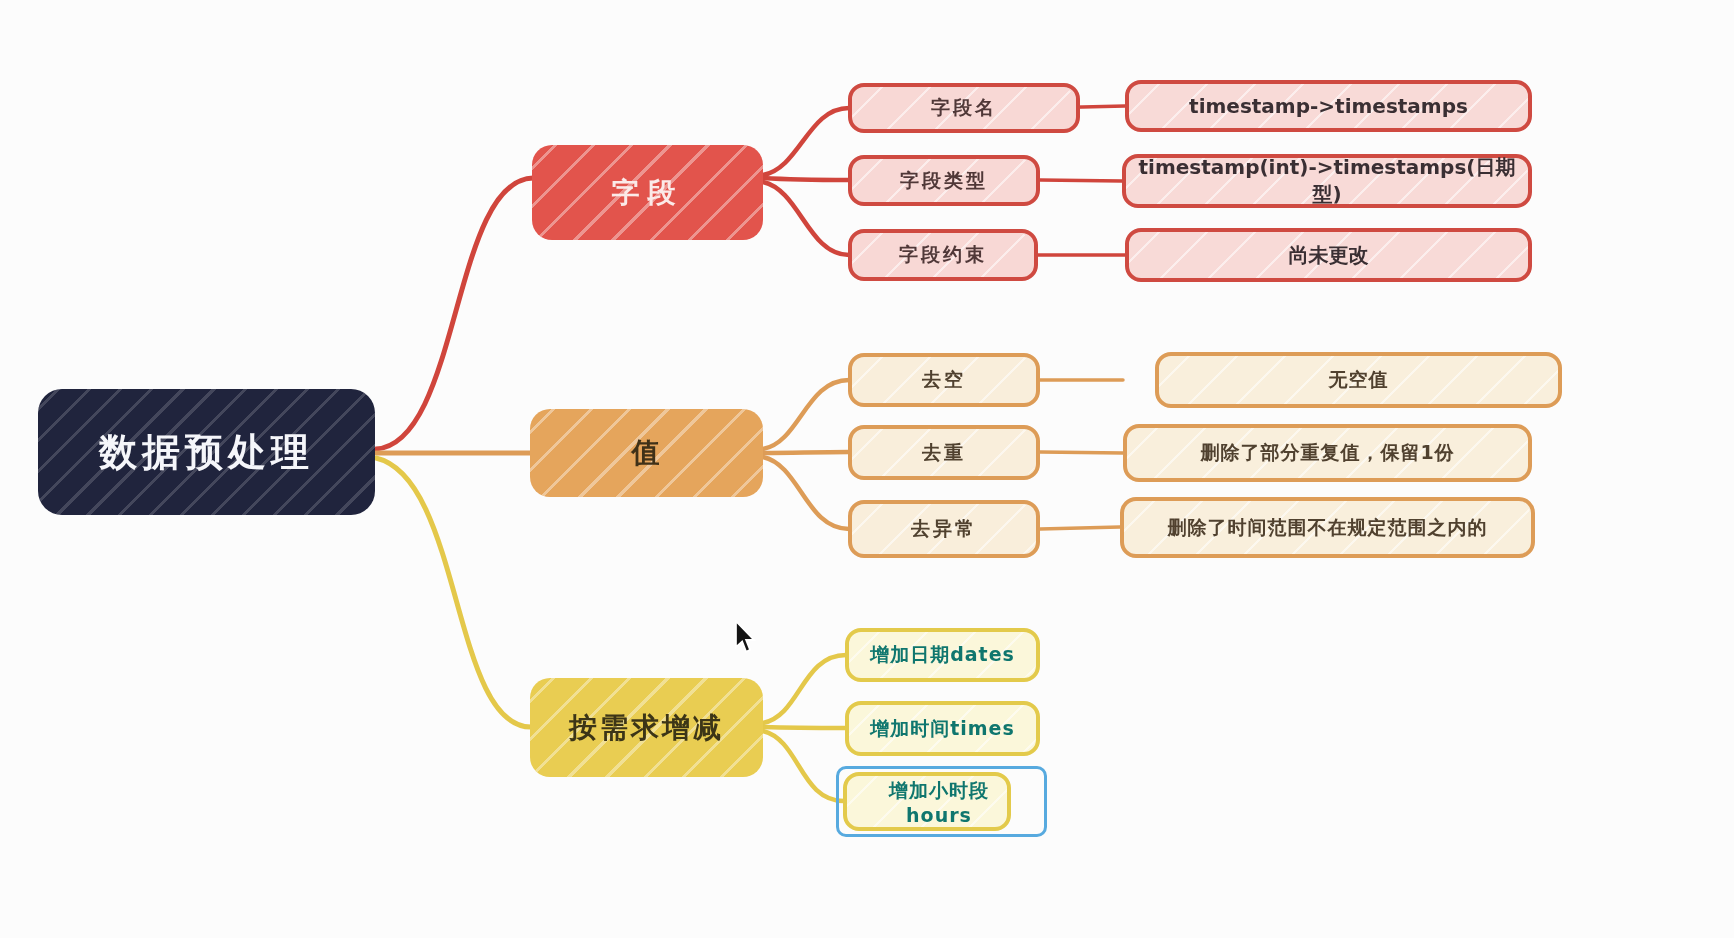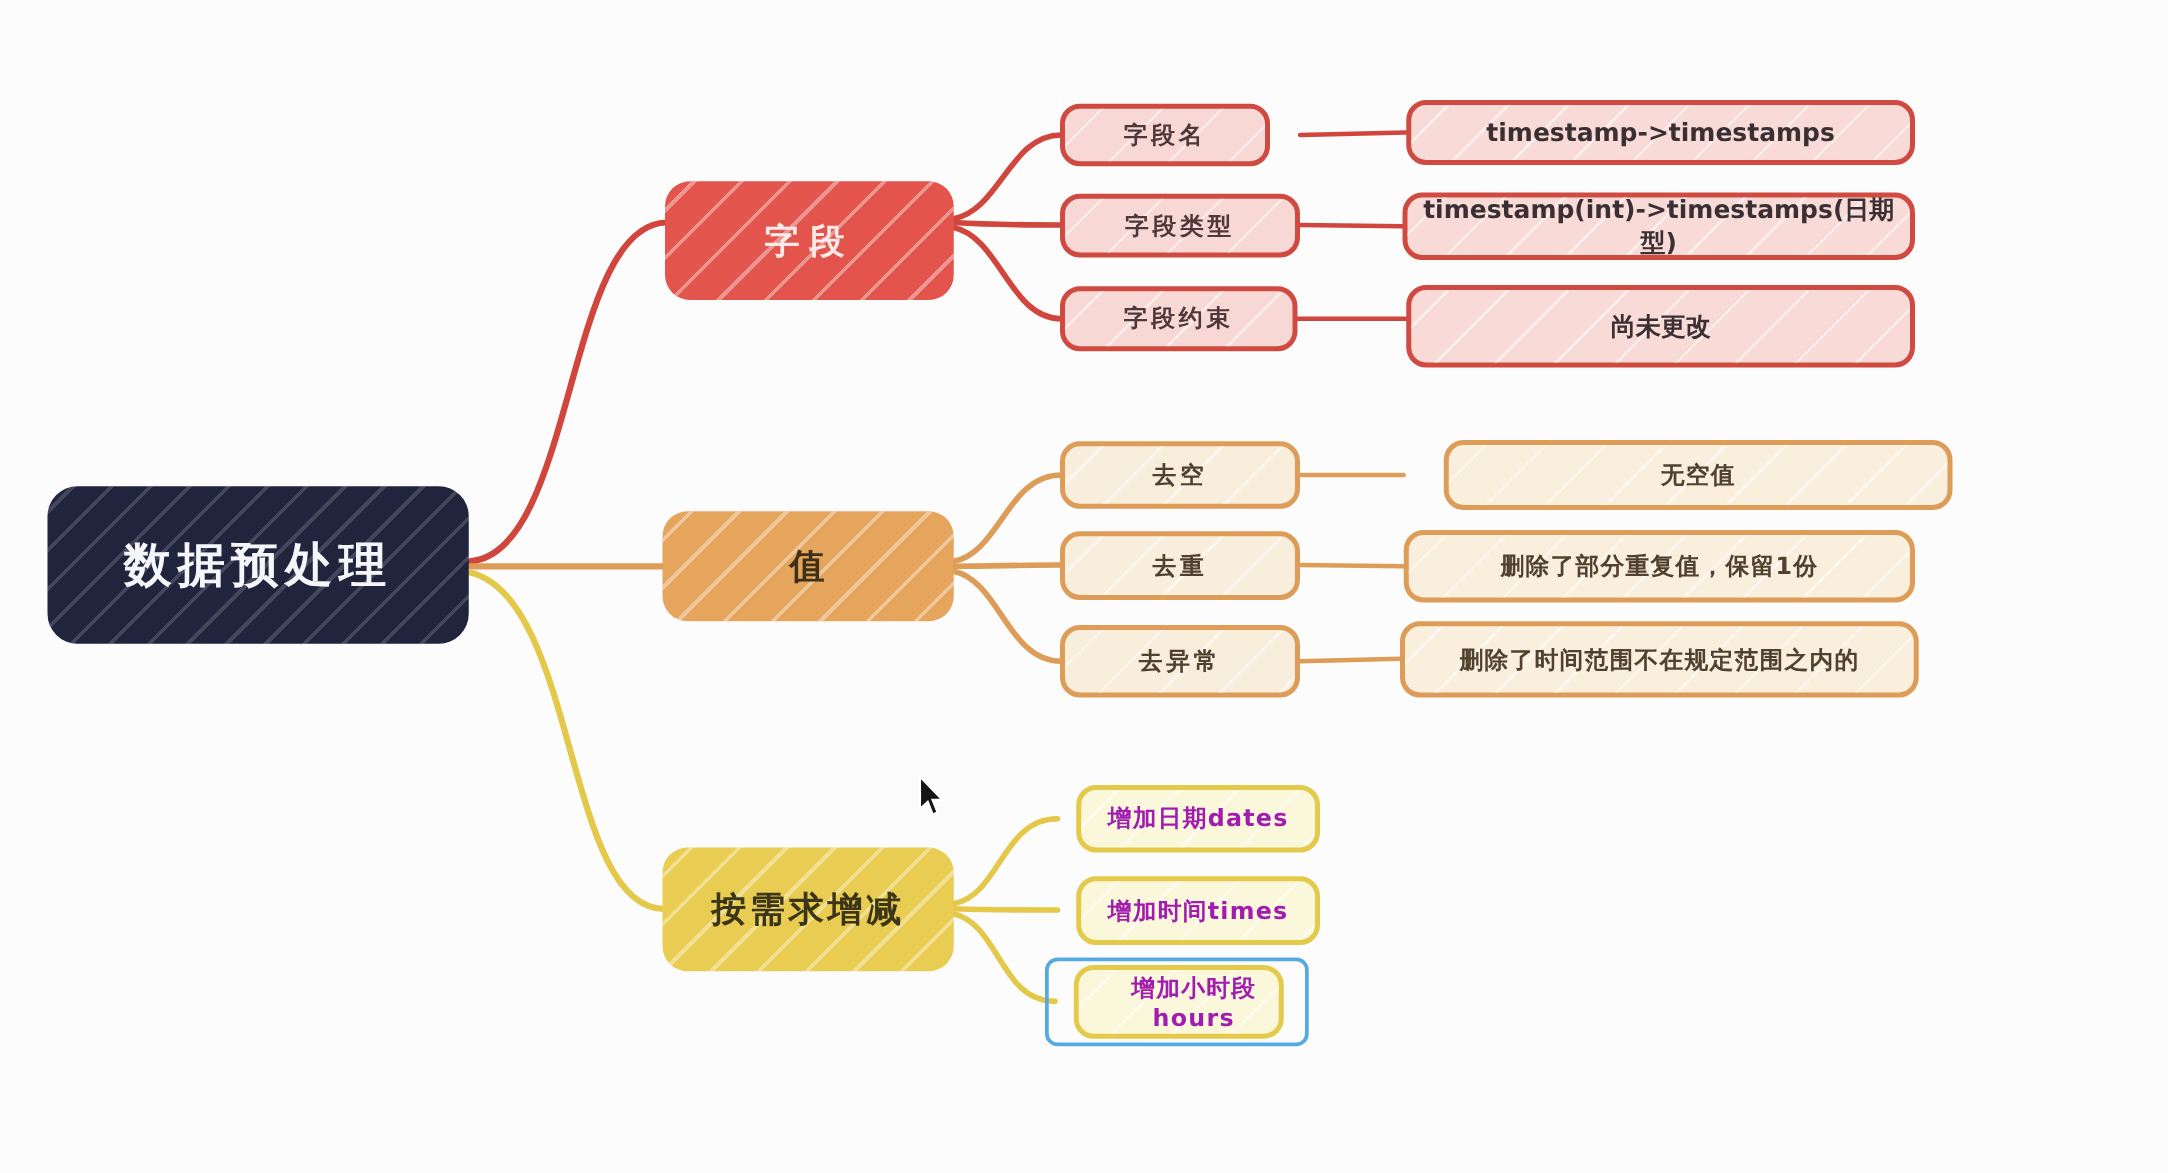--- a/index.html
+++ b/index.html
@@ -46,21 +46,21 @@
     background:#20243d;color:#f5f6fa;
     font-size:38px;letter-spacing:5px;border-radius:24px;
   }
   .main-red{background:#e2544c;color:#fbeae8;font-size:28px;letter-spacing:8px;margin-top:14px;}
   .main-orange{background:#e5a55c;color:#3f3118;font-size:28px;letter-spacing:2px;}
   .main-yellow{background:#e9cd52;color:#3c3517;font-size:28px;letter-spacing:3px;align-items:center;}
   .child-pink{background:#f8d8d5;border:4px solid #cf4a41;color:#503838;font-size:19px;letter-spacing:3px;}
   .leaf-pink{background:#f8dad7;border:4px solid #cf4a41;color:#3a2f33;font-size:20px;}
   .child-cream{background:#f9eedb;border:4px solid #dd9c57;color:#50412f;font-size:19px;letter-spacing:3px;}
   .leaf-cream{background:#f9efdc;border:4px solid #dd9c57;color:#50412f;font-size:19px;letter-spacing:1px;}
-  .child-yellow{background:#fbf7da;border:4px solid #e3ca4b;color:#a21caf;font-size:19px;letter-spacing:1px;margin-left:16px;}
+  .child-yellow{background:#fbf7da;border:4px solid #e3ca4b;color:#0f766e;font-size:19px;letter-spacing:1px;}
   .selection-box{
     position:absolute;box-sizing:border-box;
     border:3px solid #57aadf;border-radius:10px;background:transparent;
   }
 </style>
 </head>
 <body>
 
 <div class="stage">
 
@@ -89,36 +89,36 @@
     <path d="M763,731 C800,740 800,801 844,801" fill="none" stroke="#e4c84a" stroke-width="4.5" stroke-linecap="round"></path>
   </svg>
 
   <div class="node root hatch-dark" style="left:38px;top:389px;width:337px;height:126px;">
     <span>数据预处理</span>
   </div>
 
   <div class="node main-red hatch" style="left:532px;top:131px;width:231px;height:95px;border-radius:20px;">
     <span>字段</span>
   </div>
-  <div class="node child-pink hatch-light" style="left:848px;top:83px;width:168px;height:50px;">
+  <div class="node child-pink hatch-light" style="left:848px;top:83px;width:232px;height:50px;">
     <span>字段名</span>
   </div>
   <div class="node child-pink hatch-light" style="left:848px;top:155px;width:192px;height:51px;justify-content:center;">
     <span>字段类型</span>
   </div>
   <div class="node child-pink hatch-light" style="left:848px;top:229px;width:190px;height:52px;">
     <span>字段约束</span>
   </div>
   <div class="node leaf-pink hatch-light" style="left:1125px;top:80px;width:407px;height:52px;">
     <span>timestamp-&gt;timestamps</span>
   </div>
   <div class="node leaf-pink hatch-light" style="left:1122px;top:154px;width:410px;height:54px;">
     <span>timestamp(int)-&gt;timestamps(日期型)</span>
   </div>
-  <div class="node leaf-pink hatch-light" style="left:1125px;top:228px;width:407px;height:66px;">
+  <div class="node leaf-pink hatch-light" style="left:1125px;top:228px;width:407px;height:54px;">
     <span>尚未更改</span>
   </div>
 
   <div class="node main-orange hatch" style="left:530px;top:409px;width:233px;height:88px;border-radius:20px;">
     <span>值</span>
   </div>
   <div class="node child-cream hatch-light" style="left:848px;top:353px;width:192px;height:54px;">
     <span>去空</span>
   </div>
   <div class="node child-cream hatch-light" style="left:848px;top:425px;width:192px;height:55px;">

